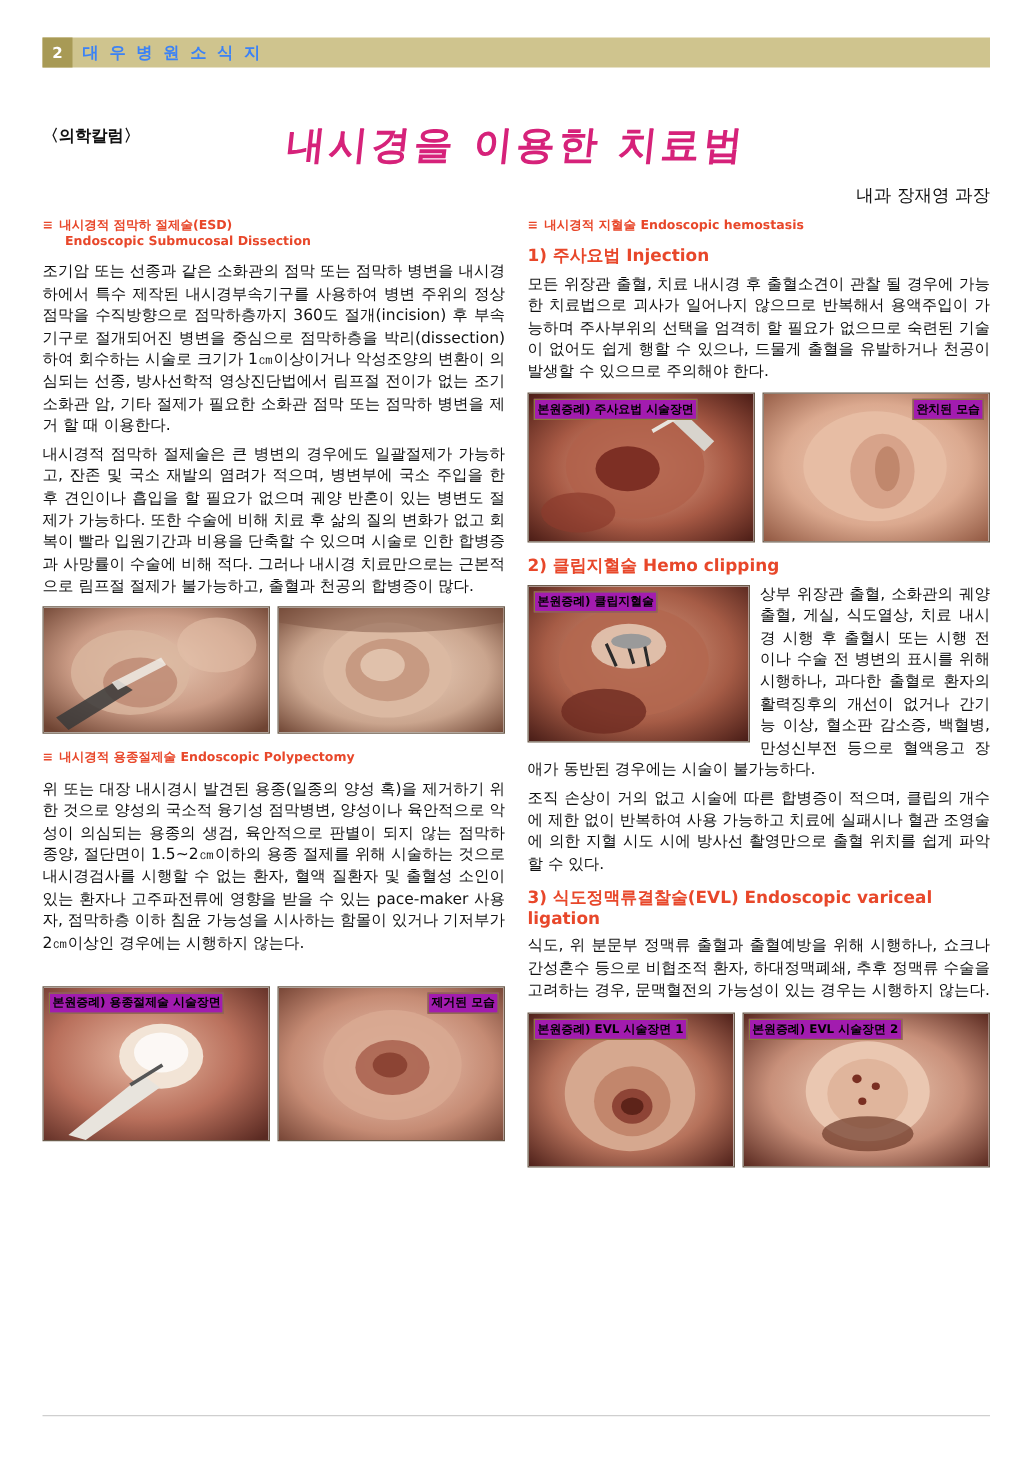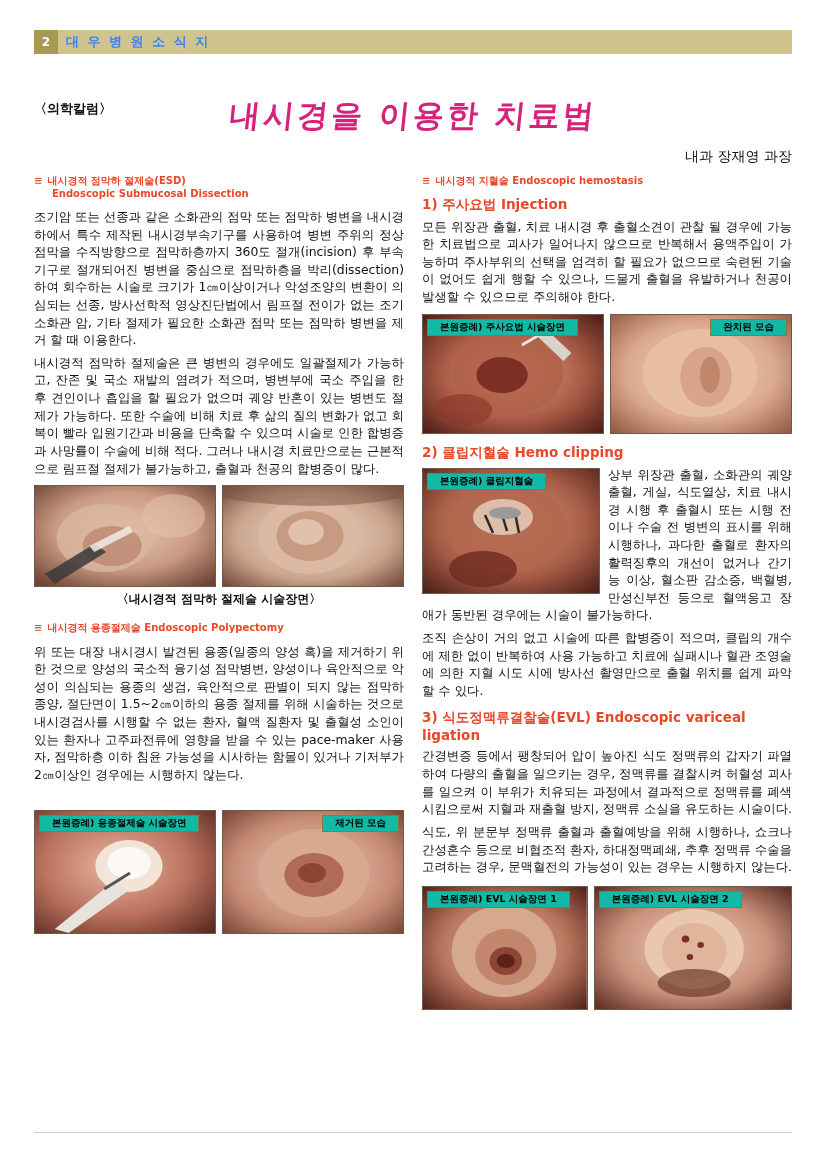--- a/index.html
+++ b/index.html
@@ -62,22 +62,22 @@
   p.body{
     font-size:12.4px;line-height:1.42;color:#111;margin:0 0 5px 0;
     text-align:justify;
     font-family:"DejaVu Sans","Liberation Sans",sans-serif;
   }
   
   .figrow{display:flex;gap:6px;margin:8px 0 4px 0;}
   .fig{position:relative;overflow:hidden;border:1px solid #6b5b4b;}
   .caplabel{
     position:absolute;left:4px;top:4px;
-    background:#14b8a6;color:#000;font-size:9.5px;font-weight:bold;
-    padding:1px 12px;border:1px solid #8a7a3a;
+    background:#a21caf;color:#000;font-size:9.5px;font-weight:bold;
+    padding:1px 2px;border:1px solid #8a7a3a;
     white-space:nowrap;
   }
   .caplabel.r{left:auto;right:4px;}
   .fig-caption{
     text-align:center;font-size:12px;color:#111;margin-top:4px;font-weight:bold;
   }
   
   .endo{width:100%;height:100%;display:block;}
   .wrapfig{float:left;margin:2px 8px 2px 0;}
   .clearfix::after{content:"";display:table;clear:both;}
@@ -136,21 +136,20 @@
             </radialGradient>
           </defs>
           <rect width="182" height="100" fill="url(#e2)"></rect>
           <ellipse cx="88" cy="50" rx="52" ry="38" fill="#dbb9a2"></ellipse>
           <ellipse cx="88" cy="50" rx="34" ry="25" fill="#c79a82"></ellipse>
           <ellipse cx="84" cy="46" rx="18" ry="13" fill="#e6cab5" opacity="0.8"></ellipse>
           <path d="M0 0 L182 0 L182 12 Q90 28 0 12 Z" fill="#7d5341" opacity="0.5"></path>
         </svg>
       </div>
     </div>
-    <div class="fig-caption">〈내시경적 점막하 절제술 시술장면〉</div>
 
     <div class="sec-head" style="margin-top:14px;">
       <span class="mark">≡</span><span>내시경적 용종절제술 Endoscopic Polypectomy</span>
     </div>
     <p class="body">위 또는 대장 내시경시 발견된 용종(일종의 양성 혹)을 제거하기 위한 것으로 양성의 국소적 융기성 점막병변, 양성이나 육안적으로 악성이 의심되는 용종의  생검, 육안적으로 판별이 되지 않는 점막하 종양, 절단면이 1.5~2㎝이하의 용종 절제를 위해 시술하는 것으로 내시경검사를 시행할 수 없는 환자, 혈액 질환자 및 출혈성 소인이 있는 환자나 고주파전류에 영향을 받을 수 있는 pace-maker 사용자, 점막하층 이하 침윤 가능성을 시사하는 함몰이 있거나 기저부가 2㎝이상인 경우에는 시행하지 않는다.</p>
 
     <div class="figrow" style="margin-top:26px;">
       <div class="fig" style="width:182px;height:122px;">
         <svg class="endo" viewBox="0 0 182 122" preserveAspectRatio="none">
           <defs>
@@ -252,21 +251,20 @@
           <ellipse cx="82" cy="44" rx="16" ry="6" fill="#9a9a9a"></ellipse>
           <ellipse cx="60" cy="100" rx="34" ry="18" fill="#6e2b20" opacity="0.8"></ellipse>
         </svg>
         <div class="caplabel">본원증례) 클립지혈술</div>
       </div>
       <p class="body">상부 위장관 출혈, 소화관의 궤양 출혈, 게실, 식도열상, 치료 내시경 시행 후 출혈시 또는 시행 전이나 수술 전 병변의 표시를 위해 시행하나, 과다한 출혈로 환자의 활력징후의 개선이 없거나 간기능 이상, 혈소판 감소증, 백혈병, 만성신부전 등으로 혈액응고 장애가 동반된 경우에는 시술이 불가능하다.</p>
     </div>
     <p class="body">조직 손상이 거의 없고 시술에 따른 합병증이 적으며, 클립의 개수에 제한 없이 반복하여 사용 가능하고 치료에 실패시나 혈관 조영술에 의한 지혈 시도 시에 방사선 촬영만으로 출혈 위치를 쉽게 파악할 수 있다.</p>
 
     <div class="sub-head" style="margin-top:10px;">3) 식도정맥류결찰술(EVL) Endoscopic variceal ligation</div>
-    <p class="body">간경변증 등에서 팽창되어 압이 높아진 식도 정맥류의 갑자기 파열하여 다량의 출혈을 일으키는 경우, 정맥류를 결찰시켜 허혈성 괴사를 일으켜 이 부위가 치유되는 과정에서 결과적으로 정맥류를 폐색시킴으로써 지혈과 재출혈 방지, 정맥류 소실을 유도하는 시술이다.</p>
     <p class="body">식도, 위 분문부 정맥류 출혈과 출혈예방을 위해 시행하나, 쇼크나 간성혼수 등으로 비협조적 환자, 하대정맥폐쇄, 추후 정맥류 수술을 고려하는 경우, 문맥혈전의 가능성이 있는 경우는 시행하지 않는다.</p>
 
     <div class="figrow" style="margin-top:10px;">
       <div class="fig" style="width:182px;height:122px;">
         <svg class="endo" viewBox="0 0 182 122" preserveAspectRatio="none">
           <defs>
             <radialGradient id="v1" cx="50%" cy="50%" r="72%">
               <stop offset="0%" stop-color="#e9c0a8"></stop>
                 <stop offset="55%" stop-color="#b6725b"></stop>
                 <stop offset="100%" stop-color="#4a1d17"></stop>

